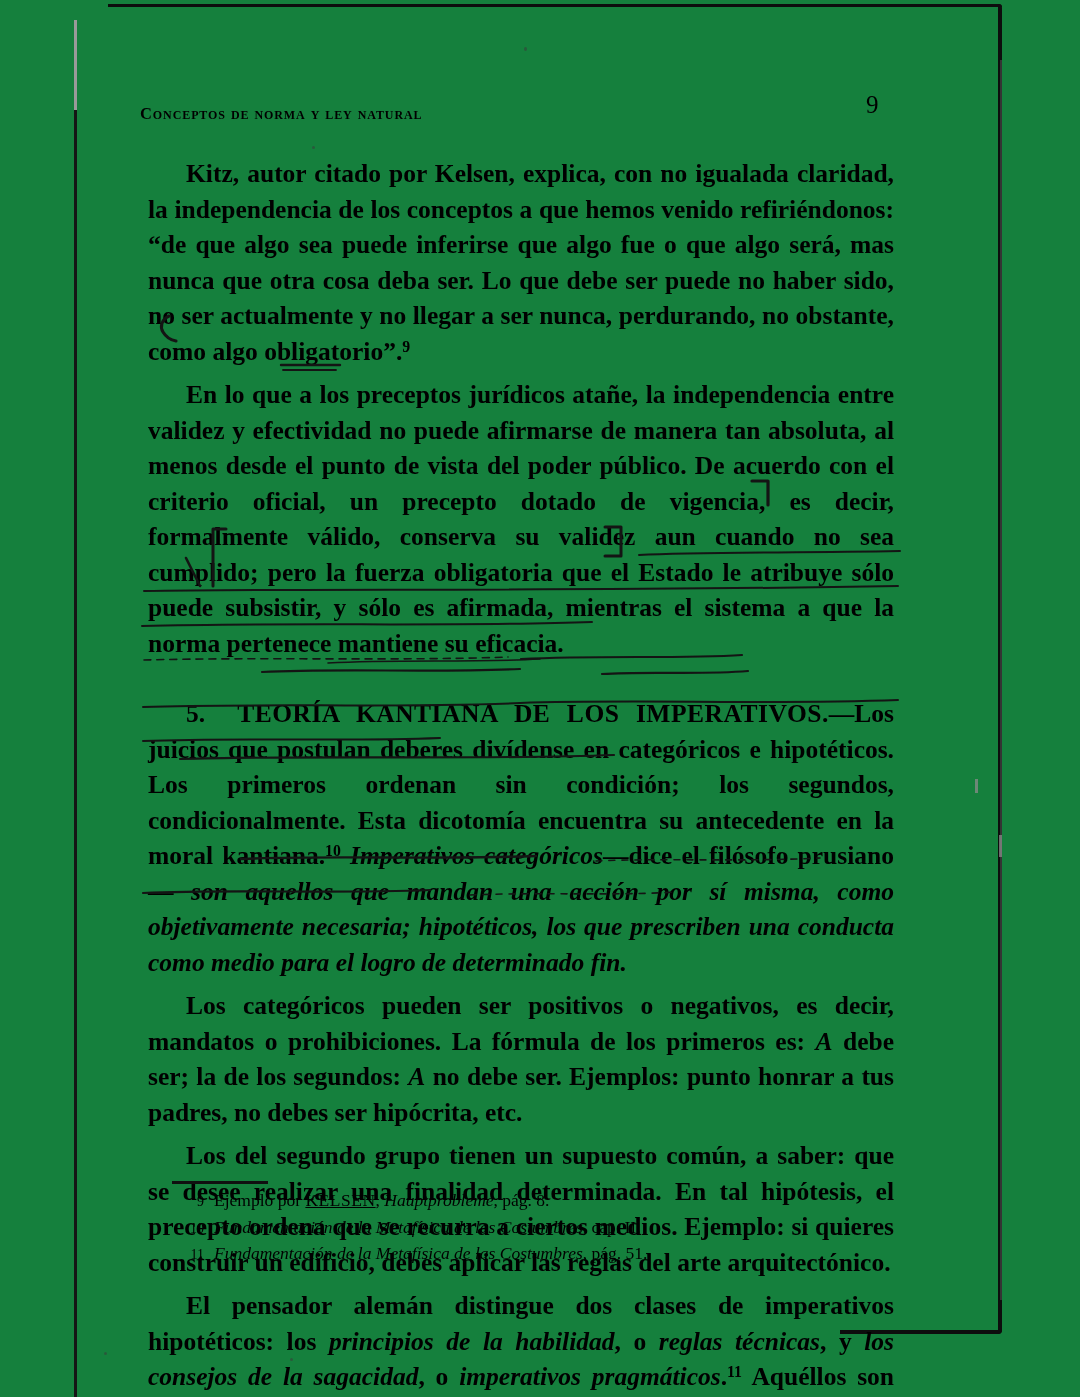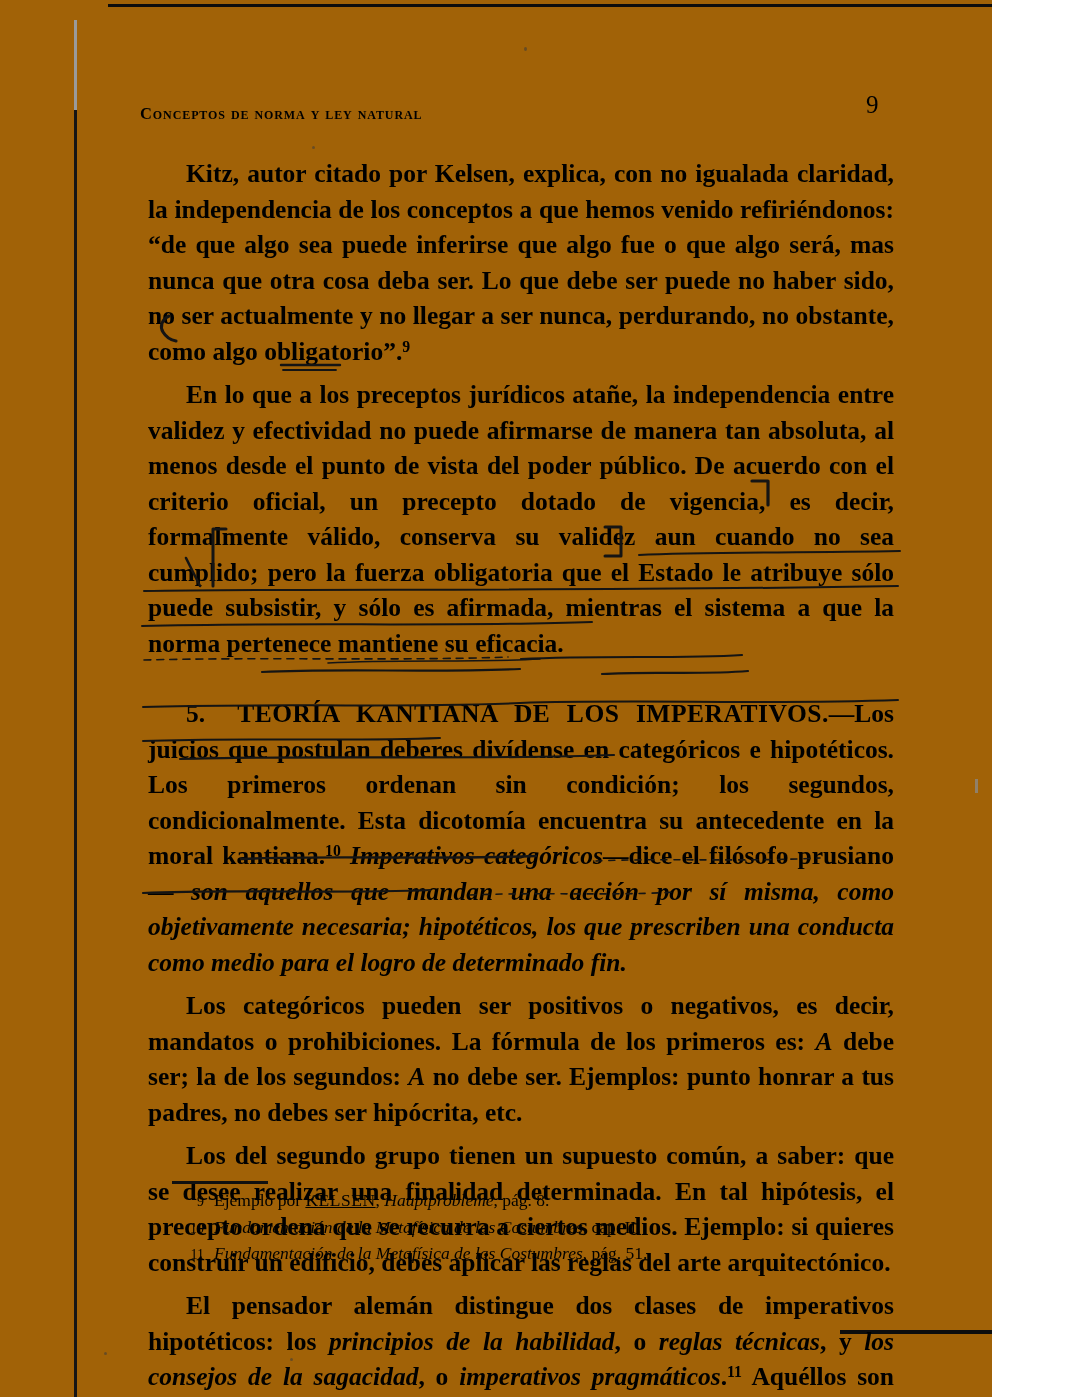--- a/index.html
+++ b/index.html
@@ -4,23 +4,23 @@
 <title>Scanned book page</title>
 <style>
   html, body {
     margin: 0;
     padding: 0;
     background: #ffffff;
   }
 
   .page-canvas {
     position: relative;
-    width: 992px;
+    width: 1080px;
     height: 1397px;
-    background: #a16207;
+    background: #15803d;
     overflow: hidden;
     font-family: "Liberation Serif", "DejaVu Serif", serif;
     color: #000000;
   }
 
   
   .scan-edge-top {
     position: absolute;
     left: 108px;
     top: 4px;

